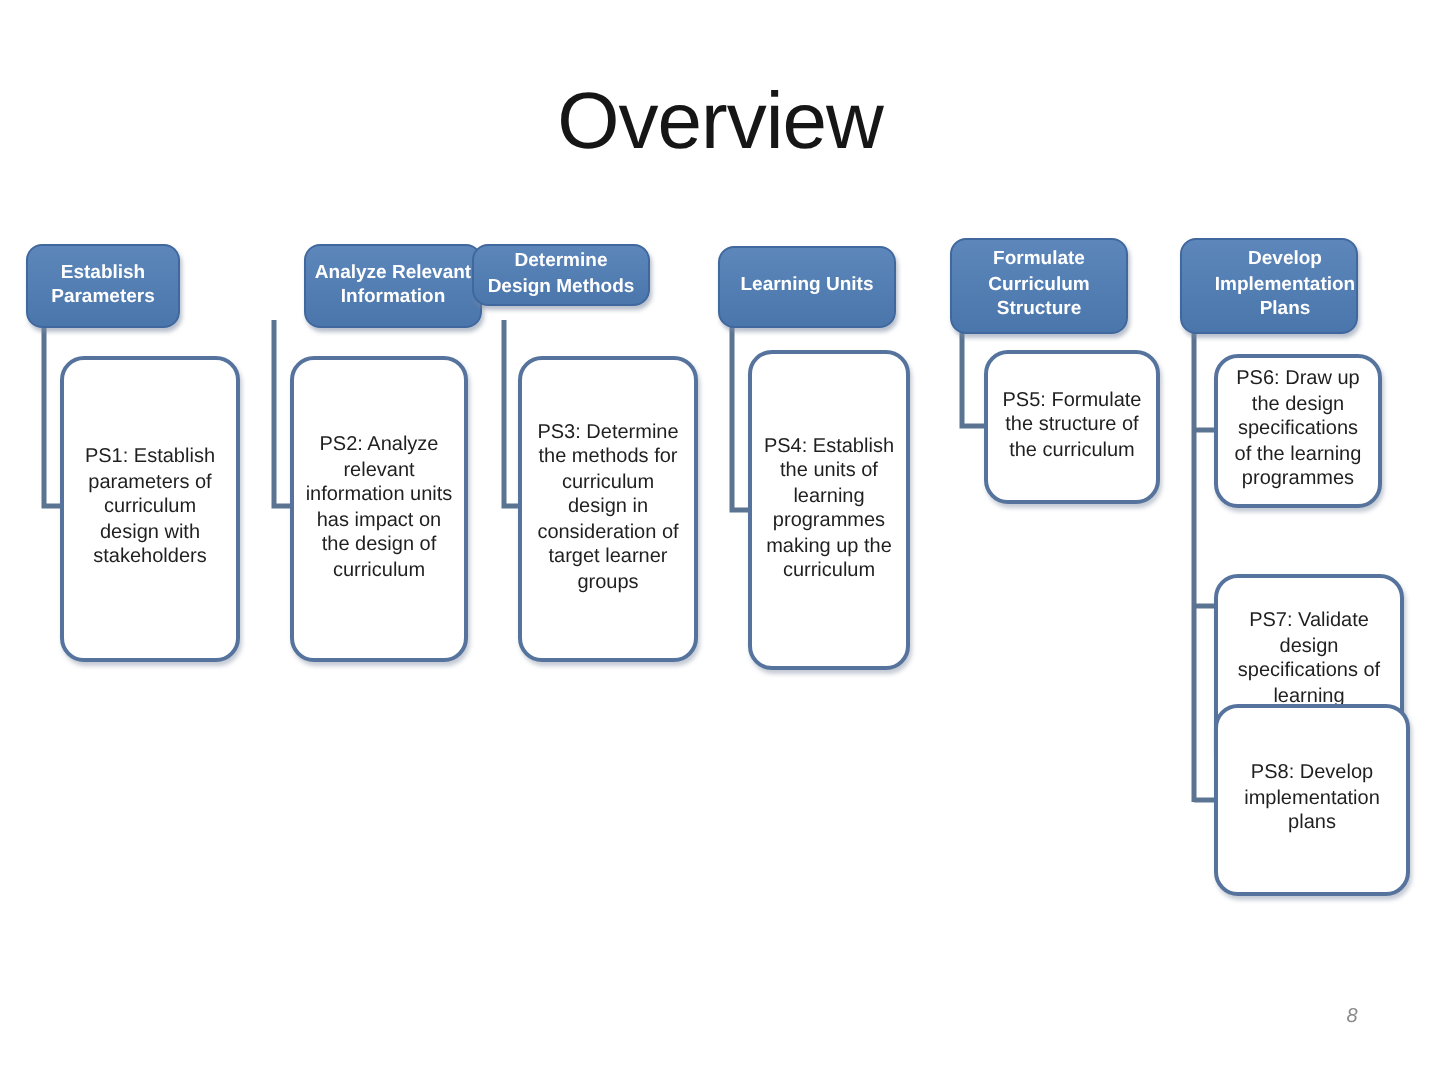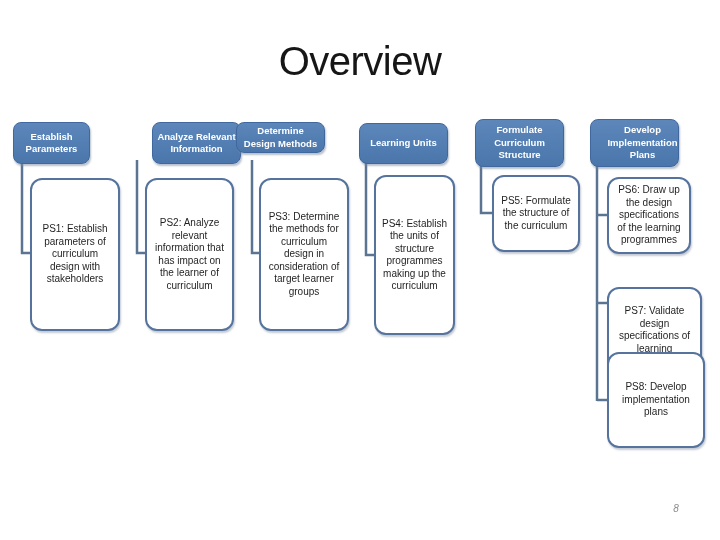--- a/index.html
+++ b/index.html
@@ -91,27 +91,27 @@
     <span>Learning Units</span>
   </div>
   <div class="hdr" style="left:590px;top:119px;width:89px;height:48px;padding-left:20px;">
     <span>Develop Implementation Plans</span>
   </div>
 
   <div class="step" style="left:30px;top:178px;width:90px;height:153px;">
     <span>PS1: Establish parameters of curriculum design with stakeholders</span>
   </div>
   <div class="step" style="left:145px;top:178px;width:89px;height:153px;">
-    <span>PS2: Analyze relevant information that has impact on the learner of curriculum</span>
+    <span>PS2: Analyze relevant information units has impact on the design of curriculum</span>
   </div>
   <div class="step" style="left:259px;top:178px;width:90px;height:153px;">
     <span>PS3: Determine the methods for curriculum design in consideration of target learner groups</span>
   </div>
   <div class="step" style="left:374px;top:175px;width:81px;height:160px;">
-    <span>PS4: Establish the units of structure programmes making up the curriculum</span>
+    <span>PS4: Establish the units of learning programmes making up the curriculum</span>
   </div>
   <div class="step" style="left:492px;top:175px;width:88px;height:77px;">
     <span>PS5: Formulate the structure of the curriculum</span>
   </div>
   <div class="step" style="left:607px;top:177px;width:84px;height:77px;">
     <span>PS6: Draw up the design specifications of the learning programmes</span>
   </div>
   <div class="step" style="left:607px;top:249px;width:95px;height:99px;margin-top:38px;">
     <span>PS7: Validate design specifications of learning programmes</span>
   </div>

